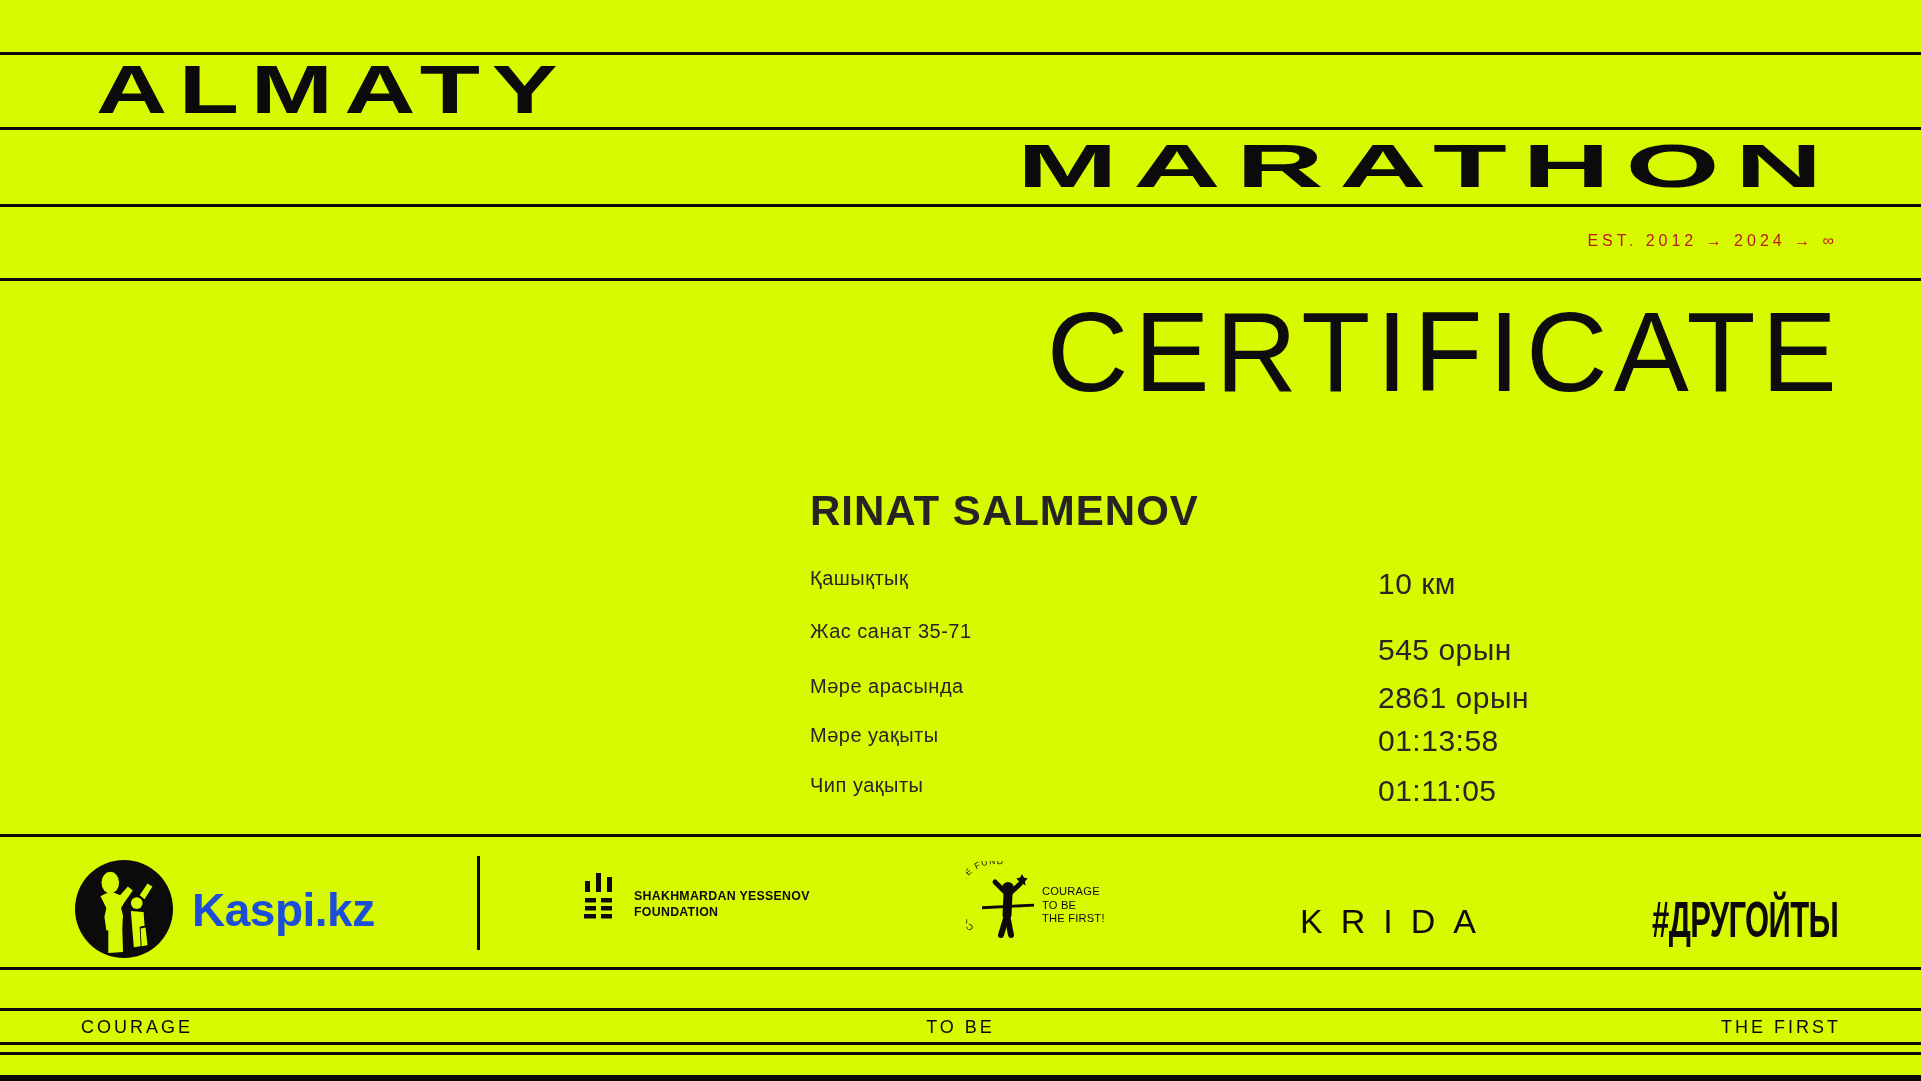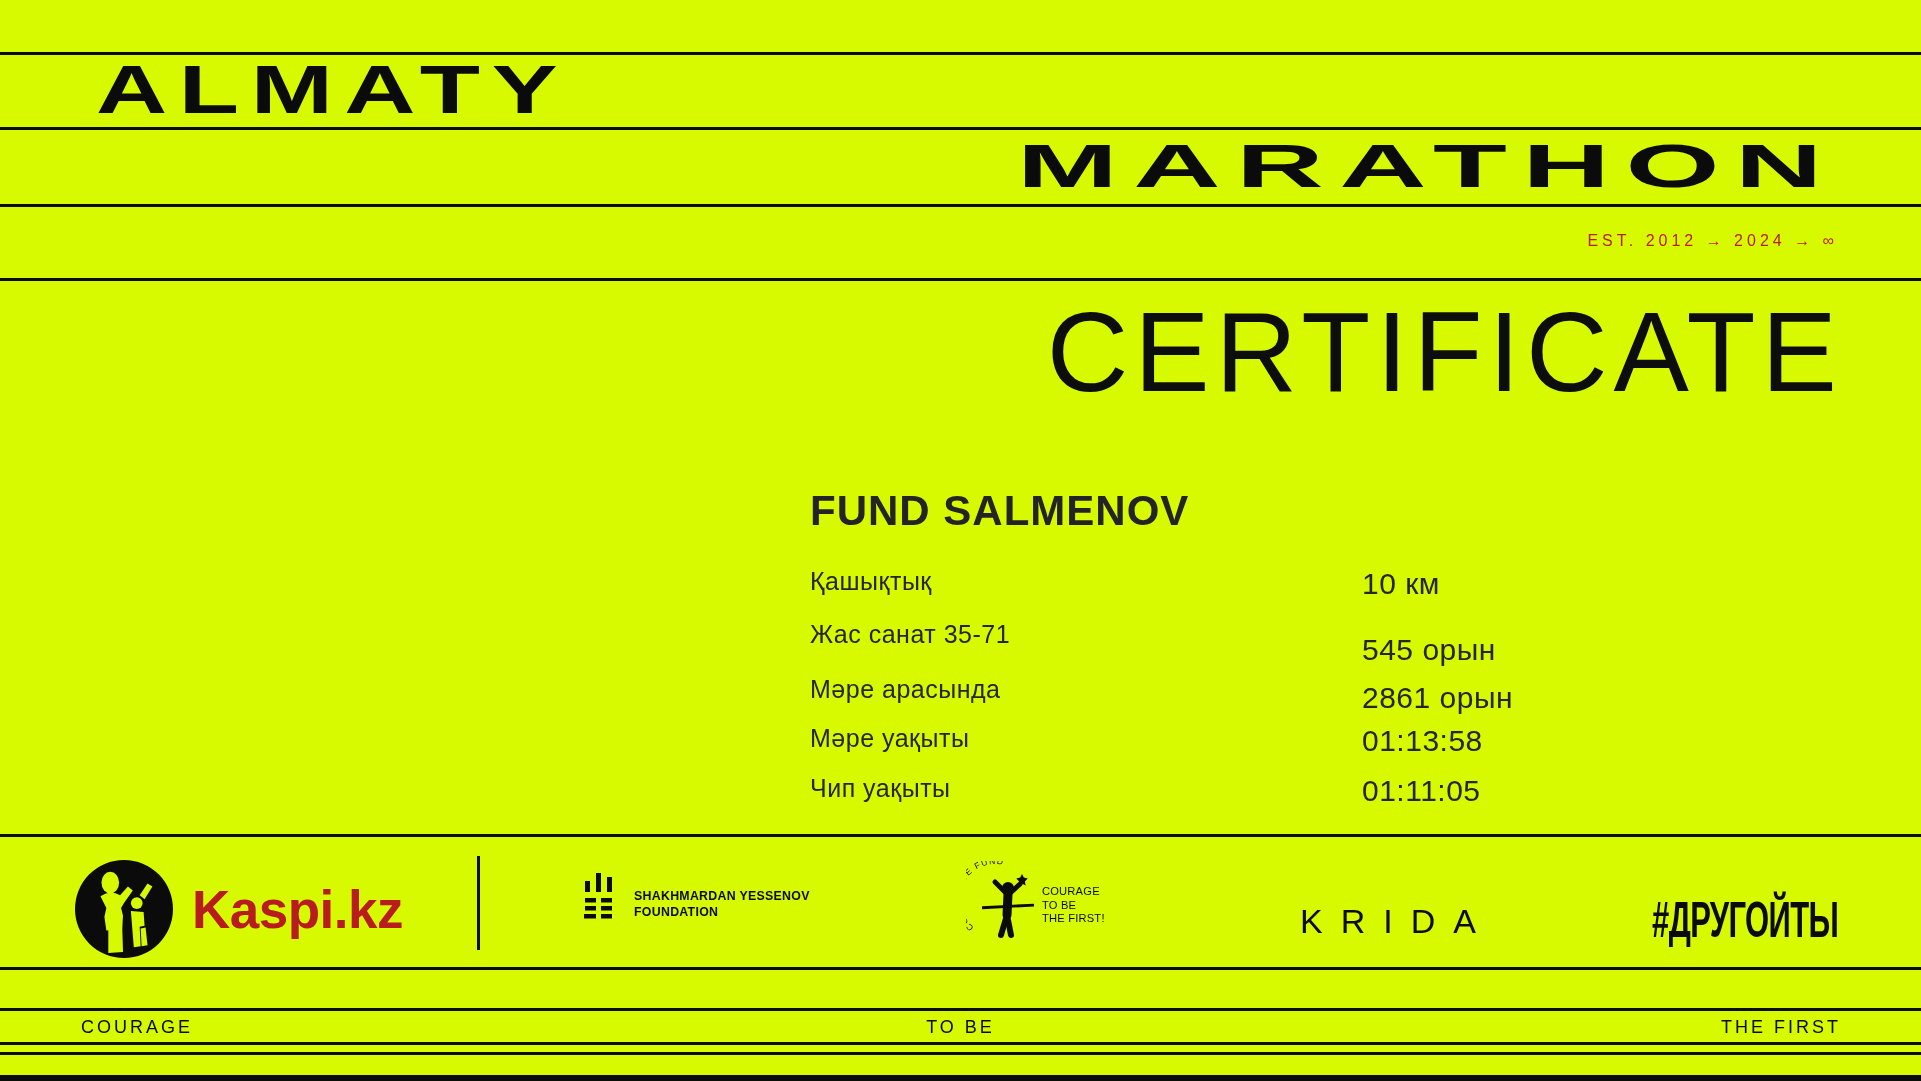--- a/index.html
+++ b/index.html
@@ -24,27 +24,27 @@
        font-size:16px;letter-spacing:4px;color:#b91c1c;white-space:nowrap;}
 
   .cert-title{position:absolute;right:78px;top:296px;font-size:113px;line-height:1.0;
               letter-spacing:6px;color:#0D0D0D;white-space:nowrap;font-weight:400;text-align:center;}
 
   .runner-name{position:absolute;left:810px;top:487px;font-size:42px;font-weight:bold;
                letter-spacing:1px;color:#242424;white-space:nowrap;}
 
   .row{position:absolute;left:810px;width:800px;height:40px;}
   .r1{top:567px;} .r2{top:620px;} .r3{top:675px;} .r4{top:724px;} .r5{top:774px;}
-  .row-label{position:absolute;left:0;top:0;font-size:25px;color:#262626;letter-spacing:0.5px;white-space:nowrap;}
-  .row-value{position:absolute;left:552px;top:0;font-size:30px;color:#262626;letter-spacing:0.5px;white-space:nowrap;}
+  .row-label{position:absolute;left:0;top:0;font-size:20px;color:#262626;letter-spacing:0.5px;white-space:nowrap;}
+  .row-value{position:absolute;left:568px;top:0;font-size:30px;color:#262626;letter-spacing:0.5px;white-space:nowrap;}
   .r2 .row-value{top:13px;} .r3 .row-value{top:6px;}
 
   .kaspi-icon{position:absolute;left:75px;top:860px;width:98px;height:98px;}
-  .kaspi-text{position:absolute;left:192px;top:883px;font-size:53px;line-height:54px;
-              font-weight:bold;letter-spacing:-0.5px;color:#b91c1c;white-space:nowrap;}
+  .kaspi-text{position:absolute;left:192px;top:883px;font-size:46px;line-height:54px;
+              font-weight:bold;letter-spacing:-0.5px;color:#1d4ed8;white-space:nowrap;}
 
   .divider{position:absolute;left:477px;top:856px;width:3px;height:94px;background:#0B0B0B;}
 
   .yessenov-icon{position:absolute;left:584px;top:872px;width:29px;height:47px;}
   .yessenov-text{position:absolute;left:634px;top:888px;transform:scaleX(0.95);transform-origin:left top;}
   .yessenov-text div{font-size:13px;line-height:15.5px;font-weight:bold;letter-spacing:0.3px;
                      color:#0C0C0C;white-space:nowrap;}
 
   .fund-icon{position:absolute;left:966px;top:861px;width:78px;height:80px;}
   .fund-text{position:absolute;left:1042px;top:885px;transform:scaleX(0.97);transform-origin:left top;}
@@ -86,21 +86,21 @@
 
   <div class="almaty">
     <span class="stretch">ALMATY</span>
   </div>
   <div class="marathon">
     <span class="stretch">MARATHON</span>
   </div>
   <div class="est">EST. 2012 → 2024 → ∞</div>
   <div class="cert-title">CERTIFICATE</div>
 
-  <div class="runner-name">FUND SALMENOV</div>
+  <div class="runner-name">RINAT SALMENOV</div>
 
   <div class="row r1">
     <div class="row-label">Қашықтық</div>
     <div class="row-value">10 км</div>
   </div>
   <div class="row r2">
     <div class="row-label">Жас санат 35-71</div>
     <div class="row-value">545 орын</div>
   </div>
   <div class="row r3">

